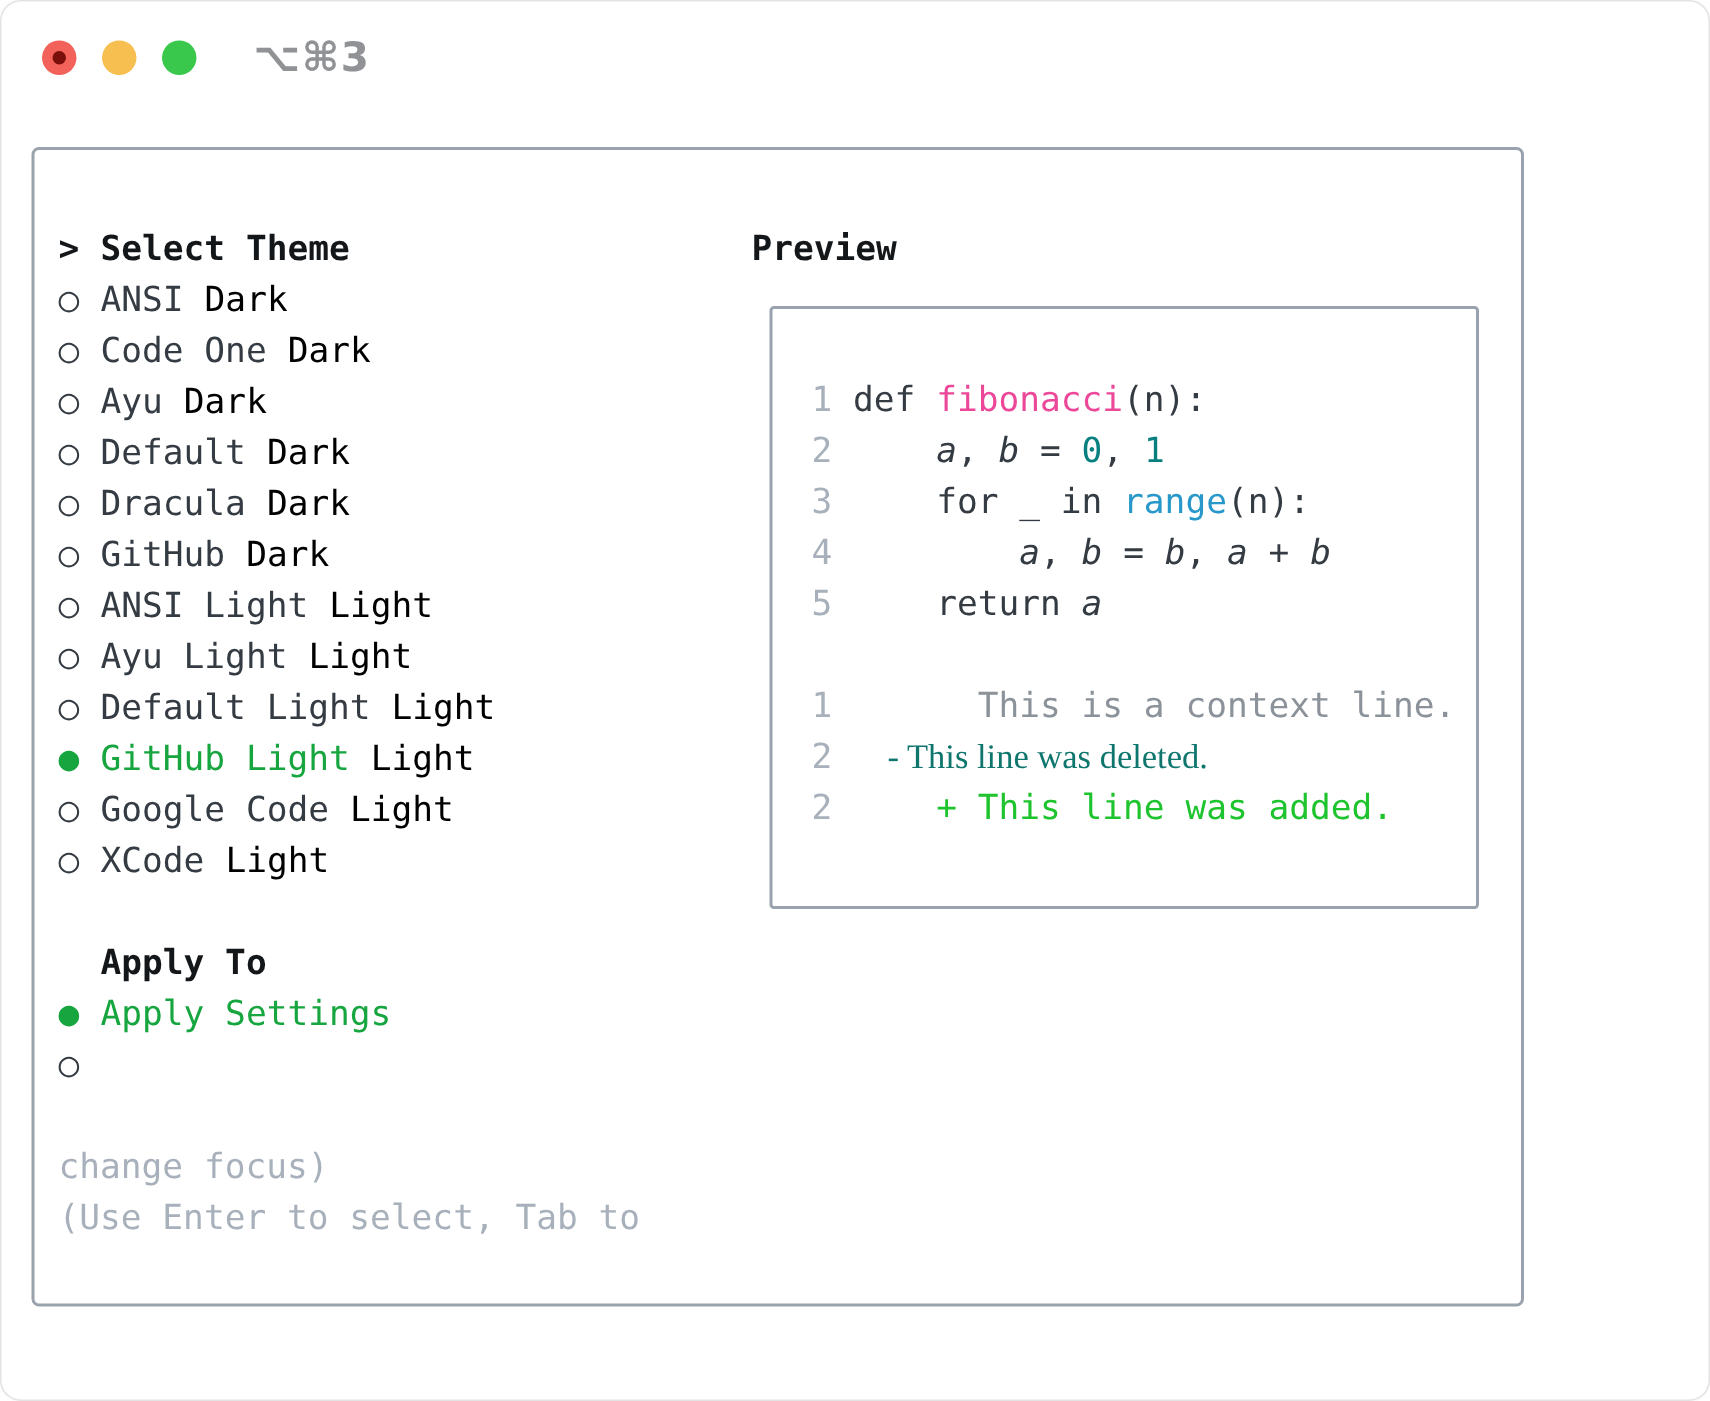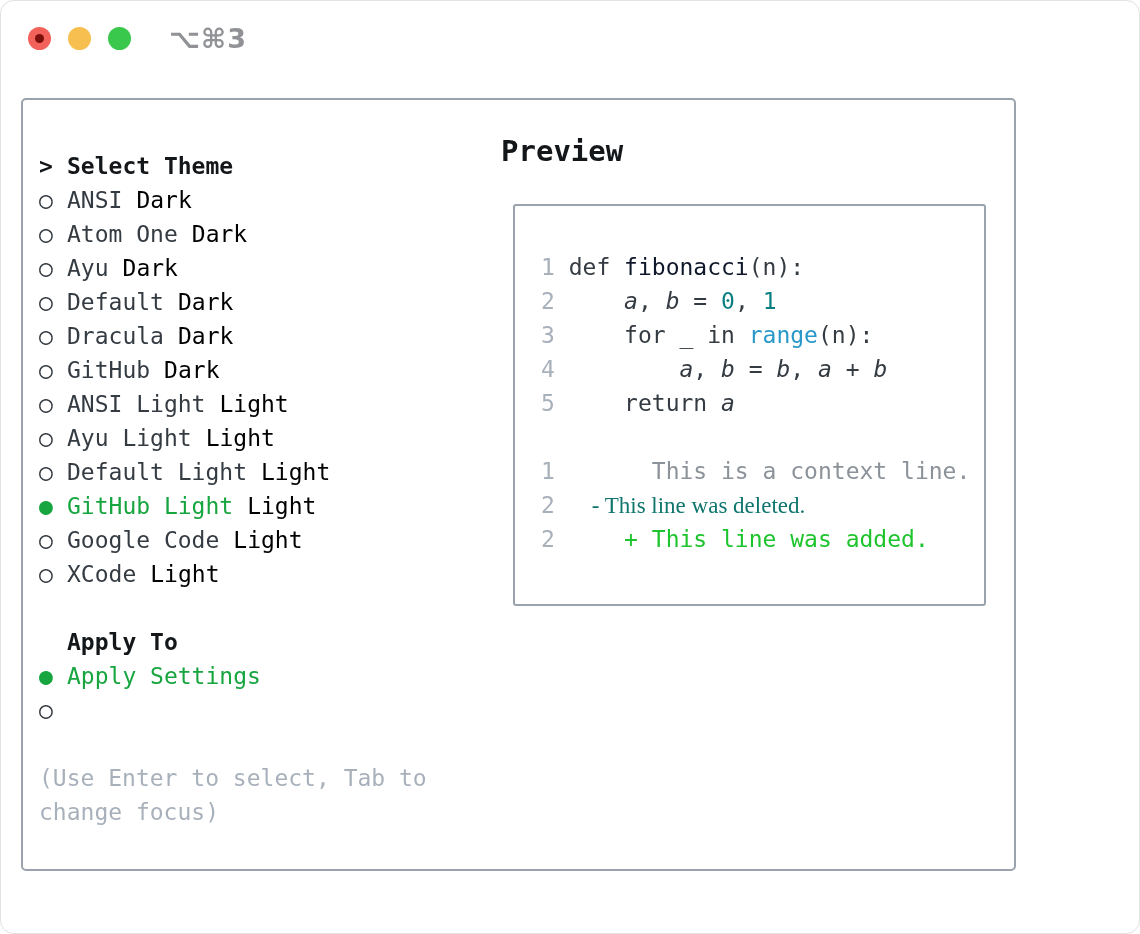--- a/index.html
+++ b/index.html
@@ -23,27 +23,27 @@
   .col-left{position:absolute;left:16px;top:49px;font-size:23px;color:#343b42;}
   .row{height:34px;line-height:34px;display:flex;white-space:pre;}
   .marker{width:28px;flex:0 0 28px;}
   .hdr{font-weight:bold;color:#14171a;}
   .tag{color:#000000;margin-left:14px;}
   .sel{color:#16a53e;}
   .sel .name{color:#16a53e;}
   .hint{color:#a8b1bb;}
 
   
-  .preview-label{position:absolute;left:478px;top:34px;height:34px;line-height:34px;font-size:29px;font-weight:bold;color:#14171a;}
+  .preview-label{position:absolute;left:478px;top:49px;height:34px;line-height:34px;font-size:23px;font-weight:bold;color:#14171a;}
   .preview-box{position:absolute;left:490px;top:104px;width:473px;height:402px;border:2px solid #9aa3ad;border-radius:3px;box-sizing:border-box;background:#ffffff;overflow:hidden;}
   .code{padding:44px 0 0 26px;font-size:23px;}
   .code-line{height:34px;line-height:34px;white-space:pre;}
   .tk-ln{color:#a8b1bb;}
   .tk-t{color:#343b42;}
-  .tk-fn{color:#0f172a;margin-top:23px;}
+  .tk-fn{color:#ec4899;margin-top:23px;}
   .tk-num{color:#0a7f80;}
   .tk-call{color:#2798c9;text-align:center;}
   .tk-v{color:#343b42;font-style:italic;}
   .tk-ctx{color:#8b9299;}
   .tk-del{color:#0f766e;font-family:Liberation Serif, serif;}
   .tk-add{color:#1ec42d;}
 </style>
 </head>
 <body>
 
@@ -63,21 +63,21 @@
   <div class="panel">
 
     <div class="col-left">
       <div class="row">
         <span class="marker hdr">&gt;</span>
         <span class="hdr">Select Theme</span>
       </div>
 
       <div id="theme-list">
           <div class="row"><span class="marker">○</span><span class="name">ANSI</span><span class="tag">Dark</span></div>
-          <div class="row"><span class="marker">○</span><span class="name">Atom One</span><span class="tag">Dark</span></div>
+          <div class="row"><span class="marker">○</span><span class="name">Code One</span><span class="tag">Dark</span></div>
           <div class="row"><span class="marker">○</span><span class="name">Ayu</span><span class="tag">Dark</span></div>
           <div class="row"><span class="marker">○</span><span class="name">Default</span><span class="tag">Dark</span></div>
           <div class="row"><span class="marker">○</span><span class="name">Dracula</span><span class="tag">Dark</span></div>
           <div class="row"><span class="marker">○</span><span class="name">GitHub</span><span class="tag">Dark</span></div>
           <div class="row"><span class="marker">○</span><span class="name">ANSI Light</span><span class="tag">Light</span></div>
           <div class="row"><span class="marker">○</span><span class="name">Ayu Light</span><span class="tag">Light</span></div>
           <div class="row"><span class="marker">○</span><span class="name">Default Light</span><span class="tag">Light</span></div>
           <div class="row sel"><span class="marker">●</span><span class="name">GitHub Light</span><span class="tag">Light</span></div>
           <div class="row"><span class="marker">○</span><span class="name">Google Code</span><span class="tag">Light</span></div>
           <div class="row"><span class="marker">○</span><span class="name">XCode</span><span class="tag">Light</span></div>
@@ -90,22 +90,22 @@
         <span class="hdr">Apply To</span>
       </div>
 
       <div id="apply-list">
           <div class="row sel"><span class="marker">●</span><span class="name">Apply Settings</span></div>
           <div class="row"><span class="marker">○</span></div>
         </div>
 
       <div class="row"></div>
 
+      <div class="row hint">change focus)</div>
       <div class="row hint">(Use Enter to select, Tab to</div>
-      <div class="row hint">change focus)</div>
     </div>
 
     <div class="preview-label">Preview</div>
 
     <div class="preview-box">
       <div class="code" id="code">
           <div class="code-line"><span class="tk-ln">1 </span><span class="tk-t">def </span><span class="tk-fn">fibonacci</span><span class="tk-t">(n):</span></div>
           <div class="code-line"><span class="tk-ln">2 </span><span class="tk-t">    </span><span class="tk-v">a</span><span class="tk-t">, </span><span class="tk-v">b</span><span class="tk-t"> = </span><span class="tk-num">0</span><span class="tk-t">, </span><span class="tk-num">1</span></div>
           <div class="code-line"><span class="tk-ln">3 </span><span class="tk-t">    for _ in </span><span class="tk-call">range</span><span class="tk-t">(n):</span></div>
           <div class="code-line"><span class="tk-ln">4 </span><span class="tk-t">        </span><span class="tk-v">a</span><span class="tk-t">, </span><span class="tk-v">b</span><span class="tk-t"> = </span><span class="tk-v">b</span><span class="tk-t">, </span><span class="tk-v">a</span><span class="tk-t"> + </span><span class="tk-v">b</span></div>

